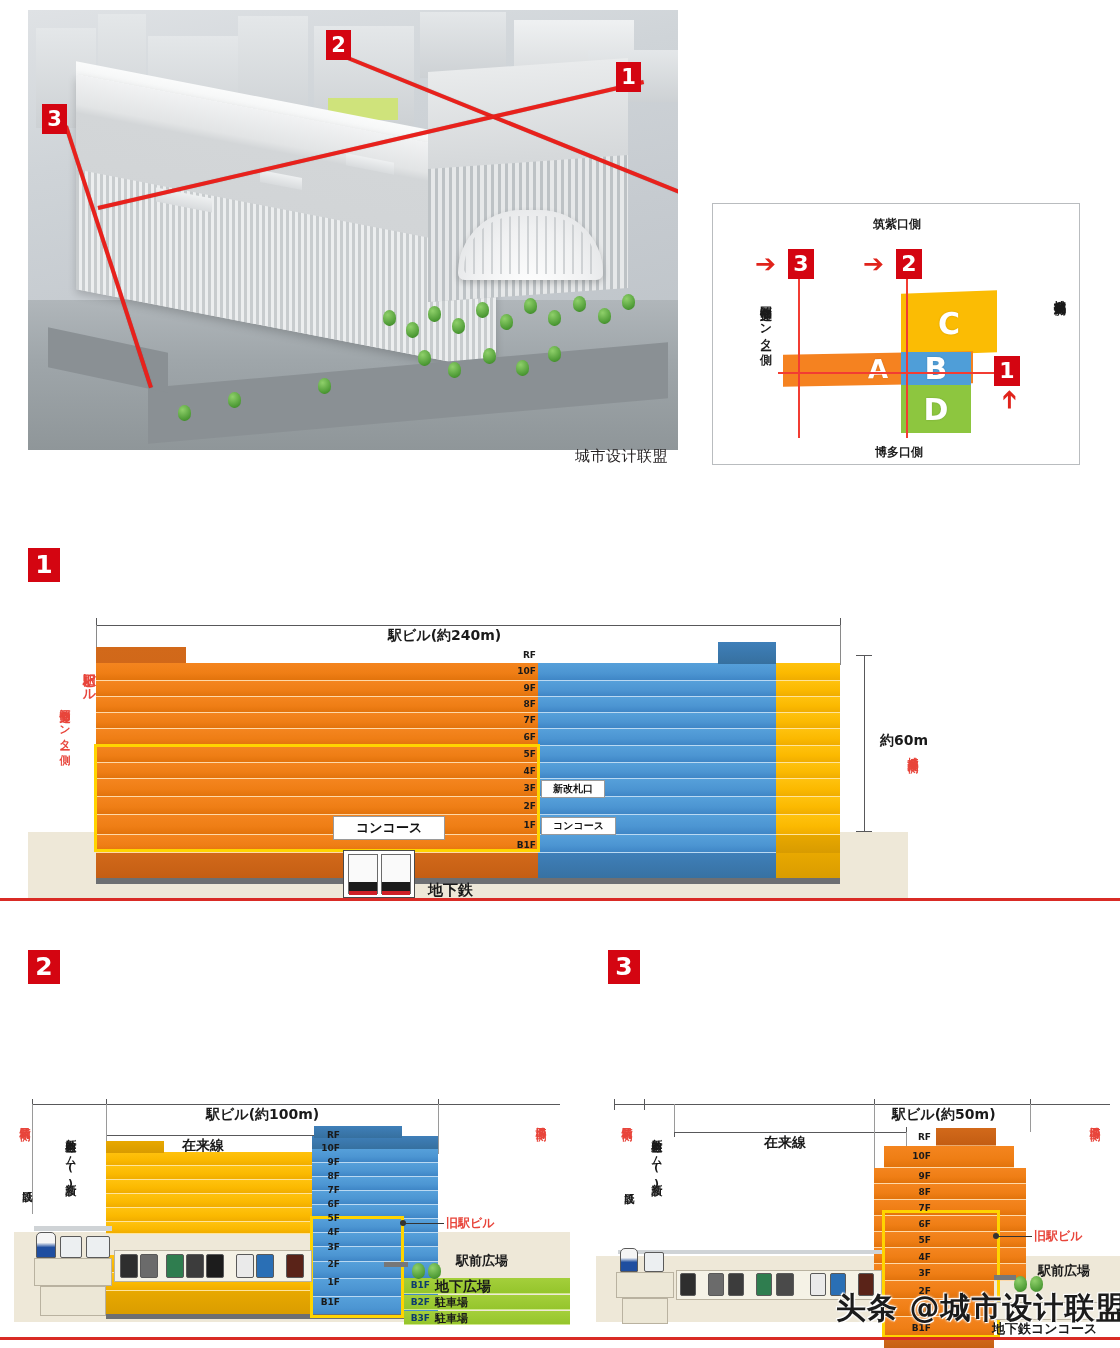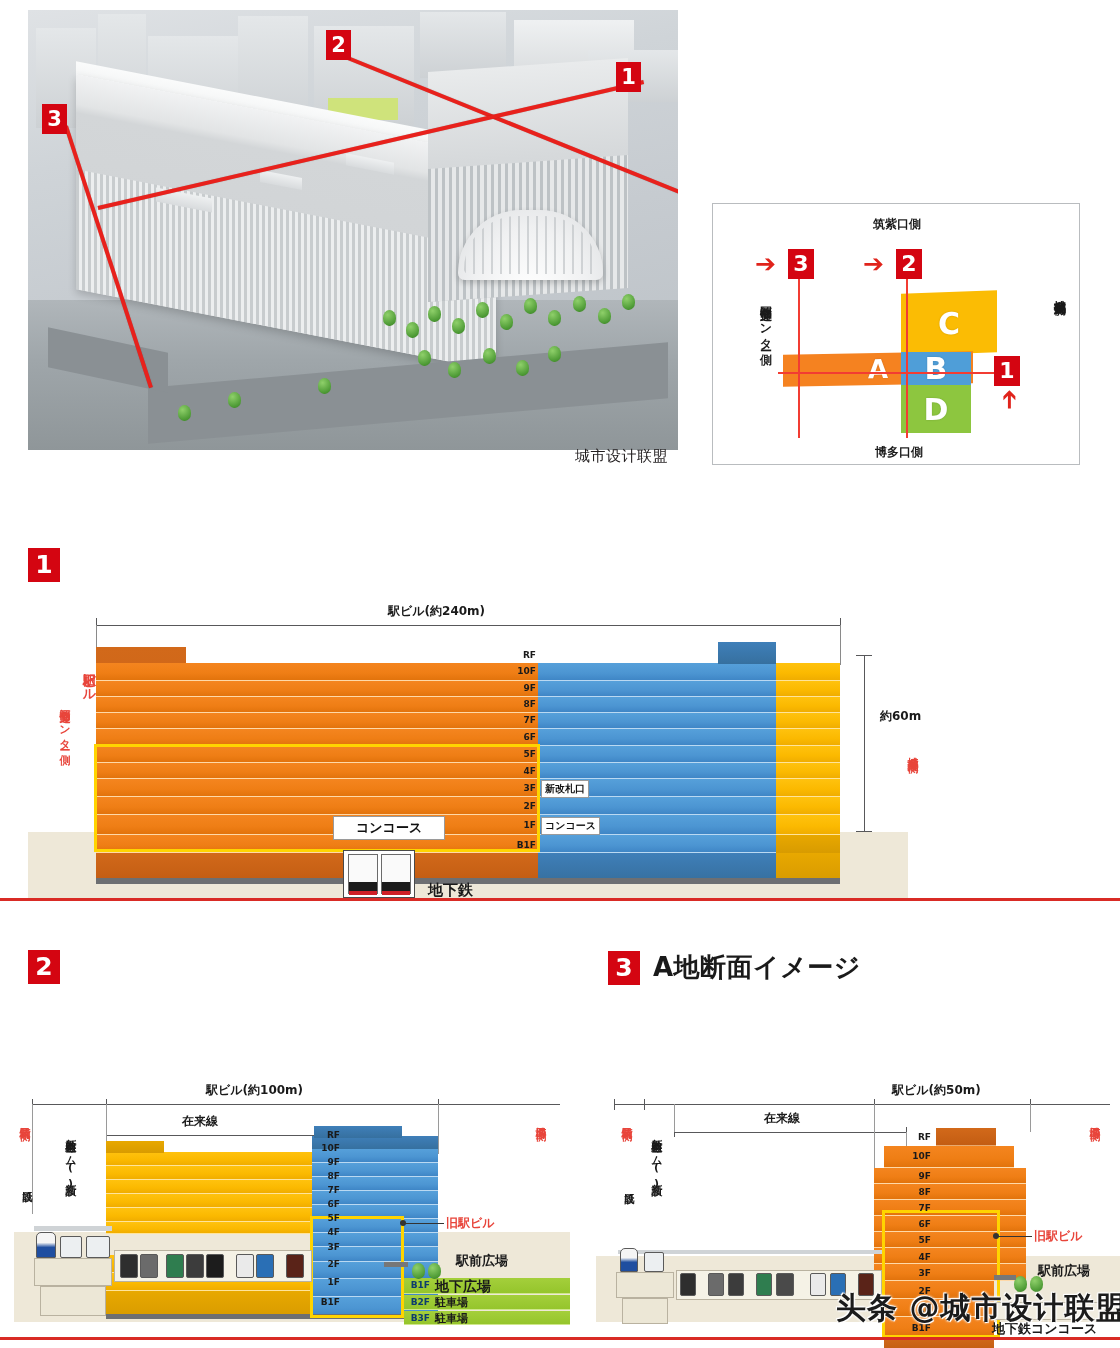--- a/index.html
+++ b/index.html
@@ -103,27 +103,27 @@
   }
   .sec-title{font-size:29px;font-weight:bold;color:#1a1a1a;letter-spacing:.5px;
              font-family:"DejaVu Sans","Liberation Sans",sans-serif;}
   .sec-title.small{font-size:26px;}
 
   
   .csec{position:absolute;}
   .soil{position:absolute;background:#eee8d8;}
   .dimline{position:absolute;background:#58585a;height:1px;}
   .dimtick{position:absolute;background:#58585a;width:1px;}
-  .dimlabel{position:absolute;font-size:12px;font-weight:bold;color:#1a1a1a;white-space:nowrap;}
+  .dimlabel{position:absolute;font-size:14px;font-weight:bold;color:#1a1a1a;white-space:nowrap;margin-top:24px;}
   .redv{position:absolute;color:#e8453b;font-weight:bold;}
   .blackv{position:absolute;color:#1a1a1a;font-weight:bold;}
   .floorlbl{position:absolute;font-size:9px;font-weight:bold;color:#1a1a1a;
             text-align:right;white-space:nowrap;font-family:"DejaVu Sans",sans-serif;}
   .tagbox{position:absolute;background:#fff;border:1px solid #9a9a9a;
-          font-size:10px;font-weight:bold;color:#111;padding:1px 3px;white-space:nowrap;}
+          font-size:10px;font-weight:bold;color:#111;padding:1px 11px;white-space:nowrap;}
   .ybox{position:absolute;border:3px solid #ffd400;}
   .annored{position:absolute;color:#e8453b;font-weight:bold;font-size:12px;white-space:nowrap;}
   .annoblk{position:absolute;color:#1a1a1a;font-weight:bold;font-size:13px;white-space:nowrap;}
   .leader{position:absolute;background:#333;}
 
   .stack{position:absolute;}
   .flr{position:absolute;left:0;right:0;}
 
   .orangeF{background:linear-gradient(180deg,#f4851f 0%,#ef7e15 60%,#e2730c 100%);
            border-bottom:1px solid #ffd9a8;}
@@ -454,21 +454,20 @@
   <div class="tcar" style="left:242px;top:234px;width:18px;height:24px;background:#2a6fb5;"></div>
   <div class="tcar" style="left:272px;top:234px;width:18px;height:24px;background:#5a2318;"></div>
 
   <div class="tree" style="left:398px;top:243px;"></div>
   <div class="tree" style="left:414px;top:243px;"></div>
   <div style="position:absolute;left:370px;top:242px;width:24px;height:5px;background:#777;"></div>
 </div>
 
 <div class="sec-head" style="left:608px;top:950px;">
   <div class="sec-num">3</div>
-  <div class="sec-title small">A地断面イメージ</div>
 </div>
 
 <div class="csec" style="left:596px;top:1020px;width:524px;height:310px;">
   <div class="soil" style="left:0;top:236px;width:524px;height:66px;"></div>
 
   <div class="dimline" style="left:18px;top:84px;width:496px;"></div>
   <div class="dimtick" style="left:18px;top:79px;height:11px;"></div>
   <div class="dimtick" style="left:48px;top:79px;height:11px;"></div>
   <div class="dimtick" style="left:278px;top:79px;height:11px;"></div>
   <div class="dimtick" style="left:434px;top:79px;height:11px;"></div>

